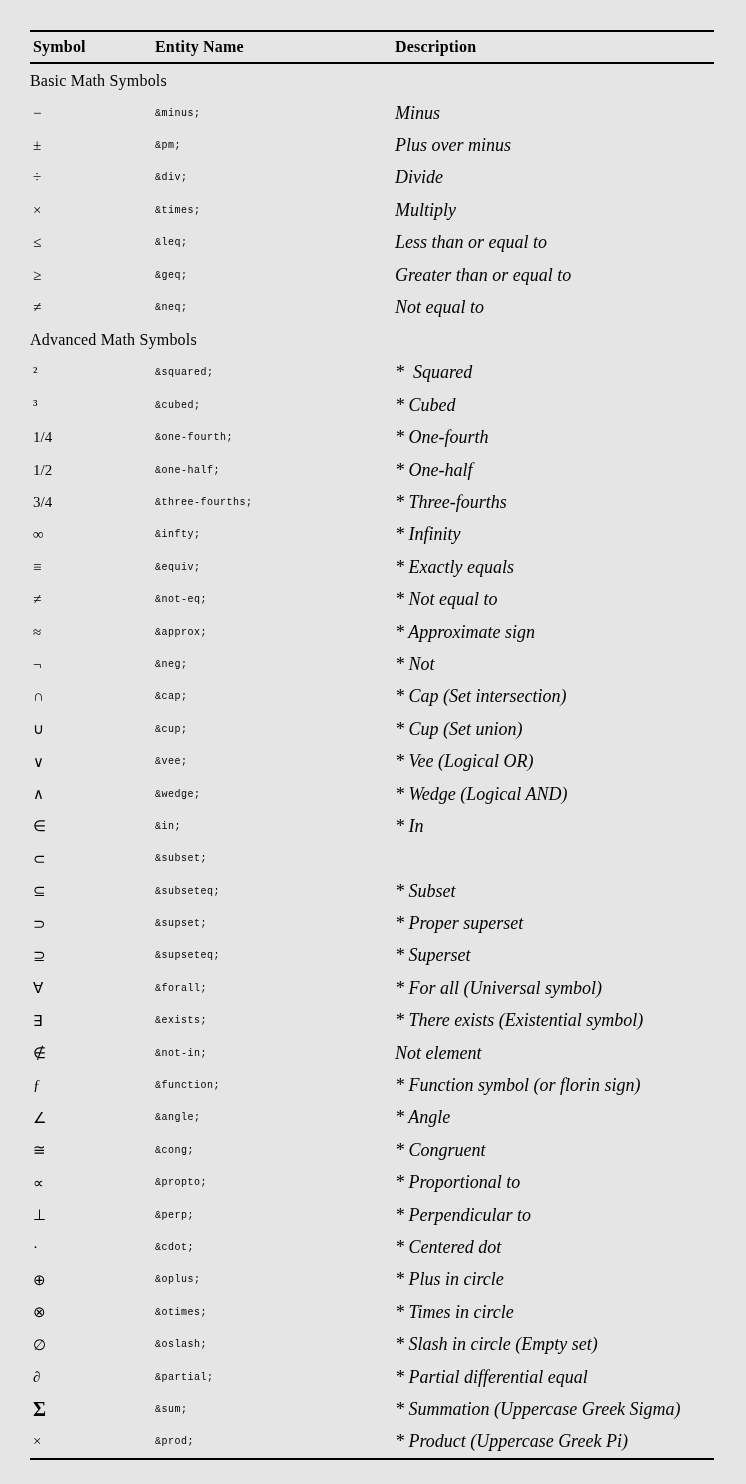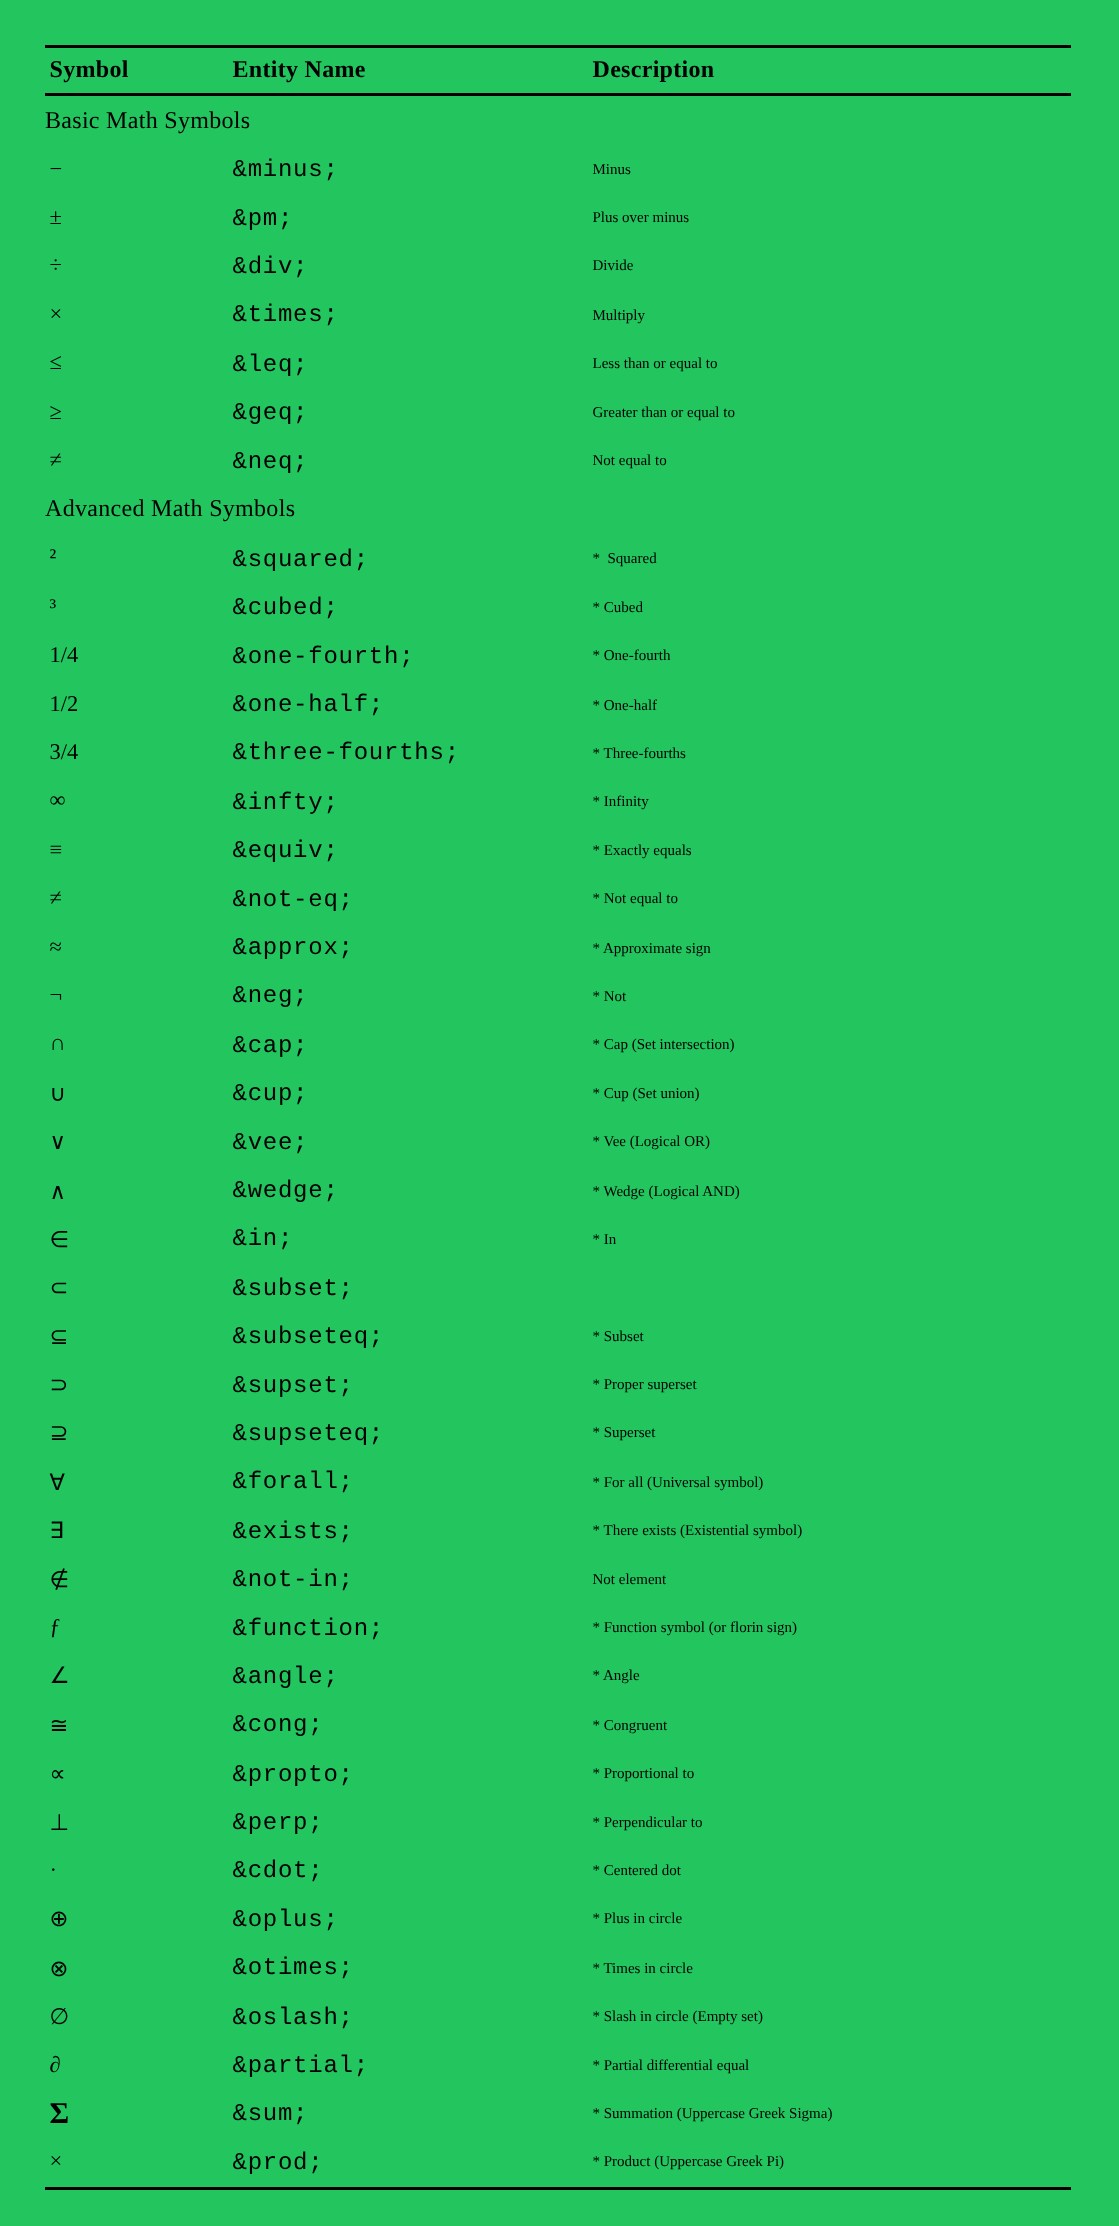--- a/index.html
+++ b/index.html
@@ -1,20 +1,20 @@
 <!DOCTYPE html>
 <html><head>
 <meta charset="utf-8">
 <style>
   html, body { margin: 0; padding: 0; background: #ffffff; }
   .page {
     position: relative;
     width: 746px;
     height: 1484px;
-    background: #22c55e;
+    background: #e5e5e5;
     color: #000000;
     font-family: "Liberation Serif", serif;
     box-sizing: border-box;
     padding: 30px 32px 0 30px;
     overflow: hidden;
   }
   .ref-table {
     border-top: 2px solid #000;
     border-bottom: 2px solid #000;
   }
@@ -40,24 +40,24 @@
   .row {
     display: grid;
     grid-template-columns: 122px 240px 1fr;
     align-items: center;
     height: 32.4px;
   }
   .sym  { font-size: 15px; }
   .sym.big-sym { font-size: 20px; font-weight: bold; }
   .ent  {
     font-family: "Liberation Mono", "DejaVu Sans Mono", monospace;
-    font-size: 16px;
+    font-size: 10px;
     letter-spacing: 0.5px;
   }
-  .desc { font-size: 10px; }
+  .desc { font-size: 18px; font-style: italic; }
 </style>
 </head>
 <body>
 
 <div class="page">
   <div class="ref-table">
     <div class="head-row">
       <div class="cell">Symbol</div>
       <div class="cell">Entity Name</div>
       <div class="cell">Description</div>

